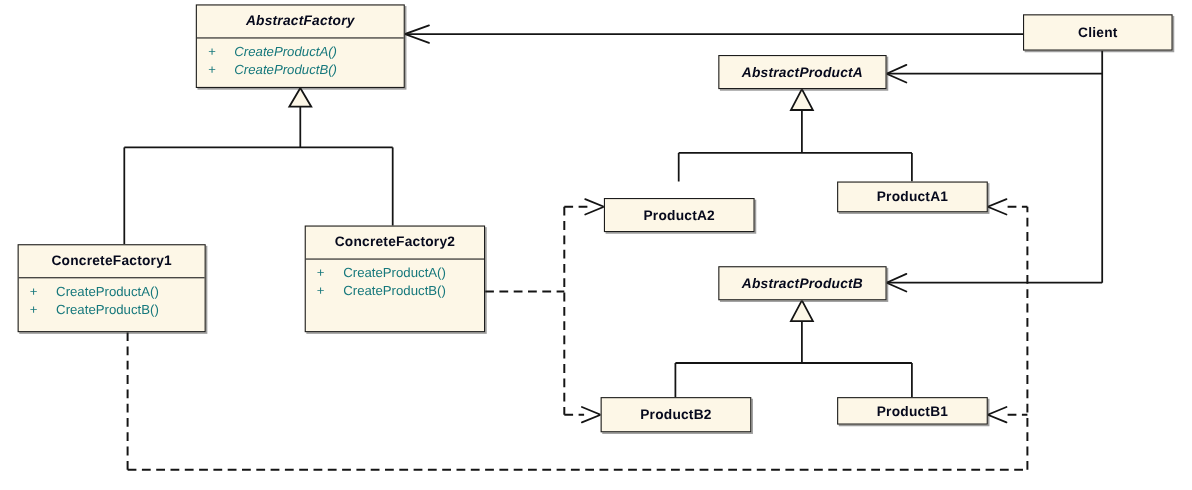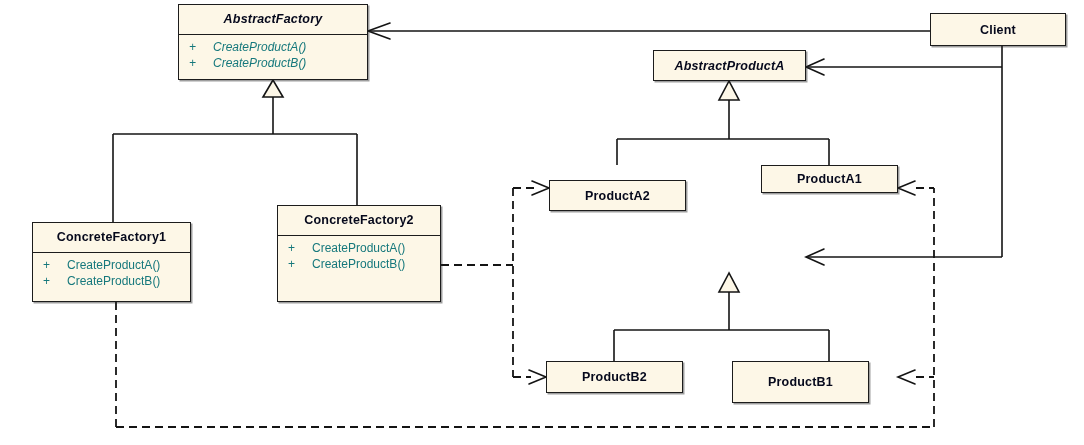--- a/index.html
+++ b/index.html
@@ -126,30 +126,33 @@
   </div>
 
   <div class="cls single" style="left:549px;top:180px;width:137px;height:31px">
     <div class="title">ProductA2</div>
   </div>
 
   <div class="cls single" style="left:761px;top:165px;width:137px;height:28px">
     <div class="title">ProductA1</div>
   </div>
 
+  <div class="cls single abstract" style="left:653px;top:242px;width:153px;height:31px">
+    <div class="title">AbstractProductB</div>
+  </div>
 
   <div class="cls single" style="left:546px;top:361px;width:137px;height:32px">
     <div class="title">ProductB2</div>
   </div>
 
-  <div class="cls single" style="left:732px;top:361px;width:137px;height:42px">
+  <div class="cls single" style="left:761px;top:361px;width:137px;height:25px">
     <div class="title">ProductB1</div>
   </div>
 
-  <div class="cls two-comp" style="left:32px;top:222px;width:159px;height:80px">
+  <div class="cls two-comp" style="left:16px;top:222px;width:171px;height:80px">
     <div class="title">ConcreteFactory1</div>
     <div class="methods">
       <div class="m-row">
         <span class="m-vis">+</span>
         <span class="m-sig">CreateProductA()</span>
       </div>
       <div class="m-row">
         <span class="m-vis">+</span>
         <span class="m-sig">CreateProductB()</span>
       </div>

